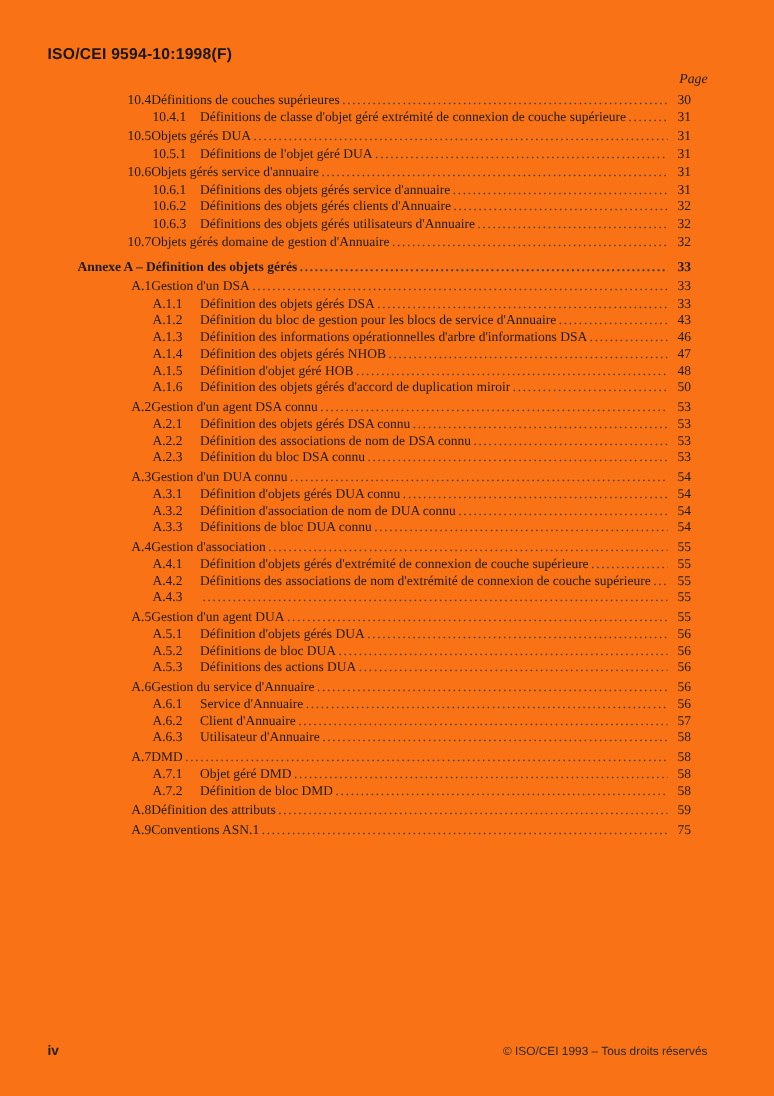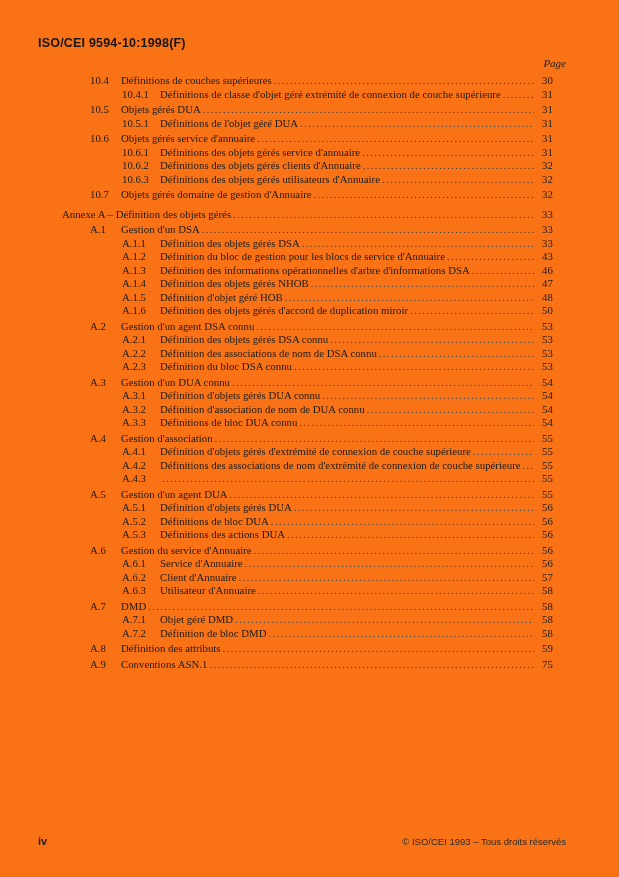--- a/index.html
+++ b/index.html
@@ -26,26 +26,26 @@
     font-style: italic; font-size: 11px; color: #1c1c1c;
   }
   .toc {
     position: absolute; left: 38px; top: 74px; width: 528px;
   }
   .toc-row {
     display: flex; align-items: baseline;
     font-size: 10.8px; line-height: 13.5px;
     white-space: nowrap;
   }
-  .toc-row.lvl0 { padding-left: 24px; margin-top: 6px; }
+  .toc-row.lvl0 { padding-left: 24px; margin-top: 6px; font-weight: bold; }
   .toc-row.lvl1 { padding-left: 52px; margin-top: 2px; }
   .toc-row.lvl2 { padding-left: 84px; }
   .toc-row:first-child { margin-top: 0; }
   .toc-row .num { flex: 0 0 auto; }
-  .toc-row.lvl1 .num { width: 31px; }
+  .toc-row.lvl1 .num { width: 31px; text-align: right; }
   .toc-row.lvl2 .num { width: 38px; }
   .toc-row .title { flex: 0 1 auto; overflow: hidden; }
   .leader {
     flex: 1 1 8px; min-width: 8px;
     overflow: hidden; position: relative;
     margin: 0 8px 0 2px;
     color: #3a3a3a;
     align-self: baseline;
   }
   .leader::after {

